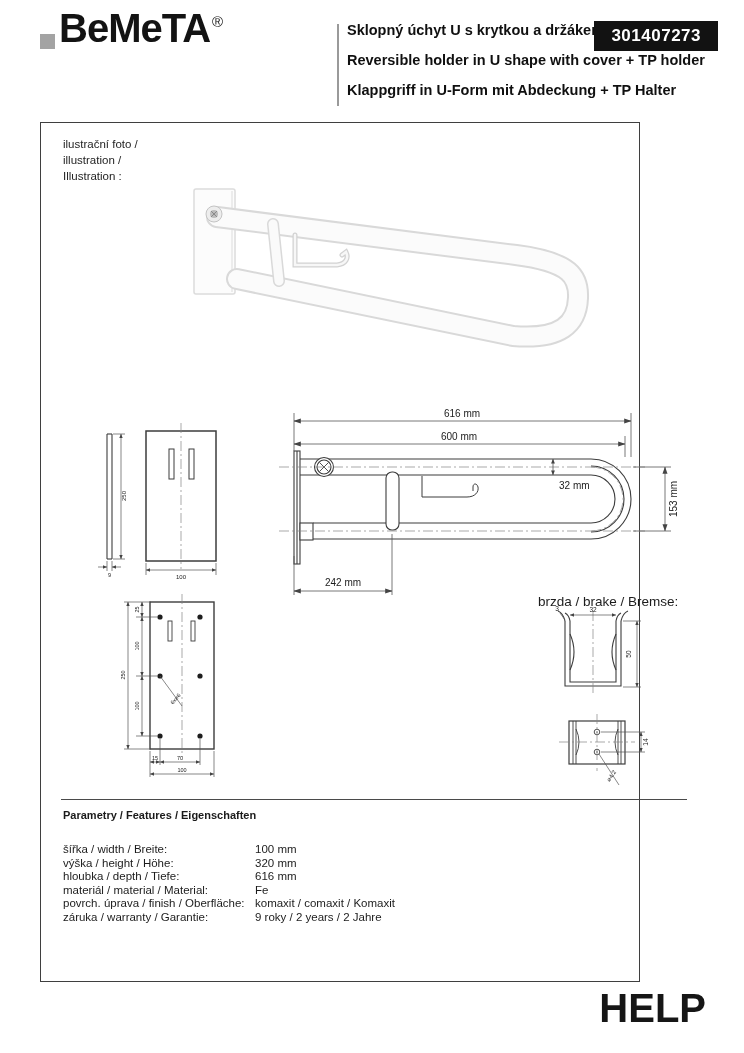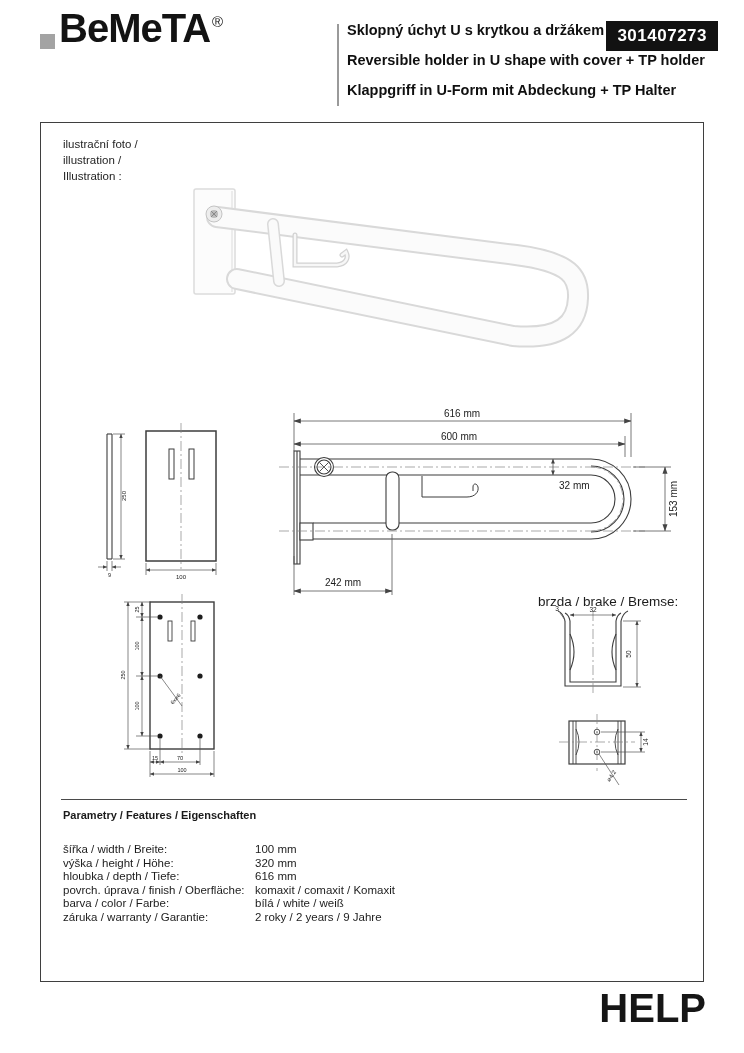--- a/index.html
+++ b/index.html
@@ -7,23 +7,23 @@
     font-family:"Liberation Sans","DejaVu Sans",sans-serif;color:#1a1a1a;position:relative}
   
   .logo{position:absolute;left:40px;top:8px;display:flex;align-items:flex-start}
   .logo-square{width:15px;height:15px;background:#a3a3a3;margin-top:26px;margin-right:4px}
   .logo-text{font-size:40px;font-weight:700;line-height:1;letter-spacing:-1px;color:#131313}
   .logo-reg{font-size:15px;font-weight:400;margin-top:5px;margin-left:2px}
   .header-divider{position:absolute;left:337px;top:24px;width:2px;height:82px;background:#9a9a9a}
   .titles{position:absolute;left:347px;top:22px;display:flex;flex-direction:column;gap:14px;
     font-weight:700;font-size:14.5px;color:#101010;white-space:nowrap}
   .code-badge{position:absolute;right:26px;top:21px;background:#121212;color:#fff;
-    font-weight:700;font-size:17px;padding:5px 11px;letter-spacing:.5px}
+    font-weight:700;font-size:17px;padding:5px 17px;letter-spacing:.5px}
   
-  .sheet{position:absolute;left:40px;top:122px;width:664px;height:860px;border:1px solid #3f3f3f;background:#fff}
+  .sheet{position:absolute;left:40px;top:122px;width:600px;height:860px;border:1px solid #3f3f3f;background:#fff}
   .illus-label{position:absolute;left:22px;top:13px;font-size:11.5px;line-height:1.4;color:#242424}
   .photo-svg{position:absolute;left:120px;top:38px}
   .drawings-svg{position:absolute;left:0;top:276px}
   .params-divider{position:absolute;left:20px;top:676px;width:626px;border-top:1px solid #4a4a4a}
   .params-title{position:absolute;left:22px;top:686px;font-size:11px;font-weight:700}
   .params-table{position:absolute;left:22px;top:720px;font-size:11.5px;line-height:13.6px;color:#1c1c1c}
   .param-row{display:flex}
   .param-label{width:192px}
   
   .footer-brand{position:absolute;right:38px;top:986px;font-size:40px;font-weight:700;color:#161616}
@@ -264,27 +264,27 @@
     </div>
     <div class="param-row">
       <span class="param-label">výška / height / Höhe:</span>
       <span class="param-value">320 mm</span>
     </div>
     <div class="param-row">
       <span class="param-label">hloubka / depth / Tiefe:</span>
       <span class="param-value">616 mm</span>
     </div>
     <div class="param-row">
+      <span class="param-label">materiál / material / Material:</span>
+      <span class="param-value">Fe</span>
+    </div>
+    <div class="param-row">
       <span class="param-label">povrch. úprava / finish / Oberfläche:</span>
       <span class="param-value">komaxit / comaxit / Komaxit</span>
     </div>
     <div class="param-row">
-      <span class="param-label">barva / color / Farbe:</span>
-      <span class="param-value">bílá / white / weiß</span>
-    </div>
-    <div class="param-row">
       <span class="param-label">záruka / warranty / Garantie:</span>
-      <span class="param-value">2 roky / 2 years / 9 Jahre</span>
+      <span class="param-value">9 roky / 2 years / 2 Jahre</span>
     </div>
   </div>
 </main>
 
 <div class="footer-brand">HELP</div>
 
 </body></html>

